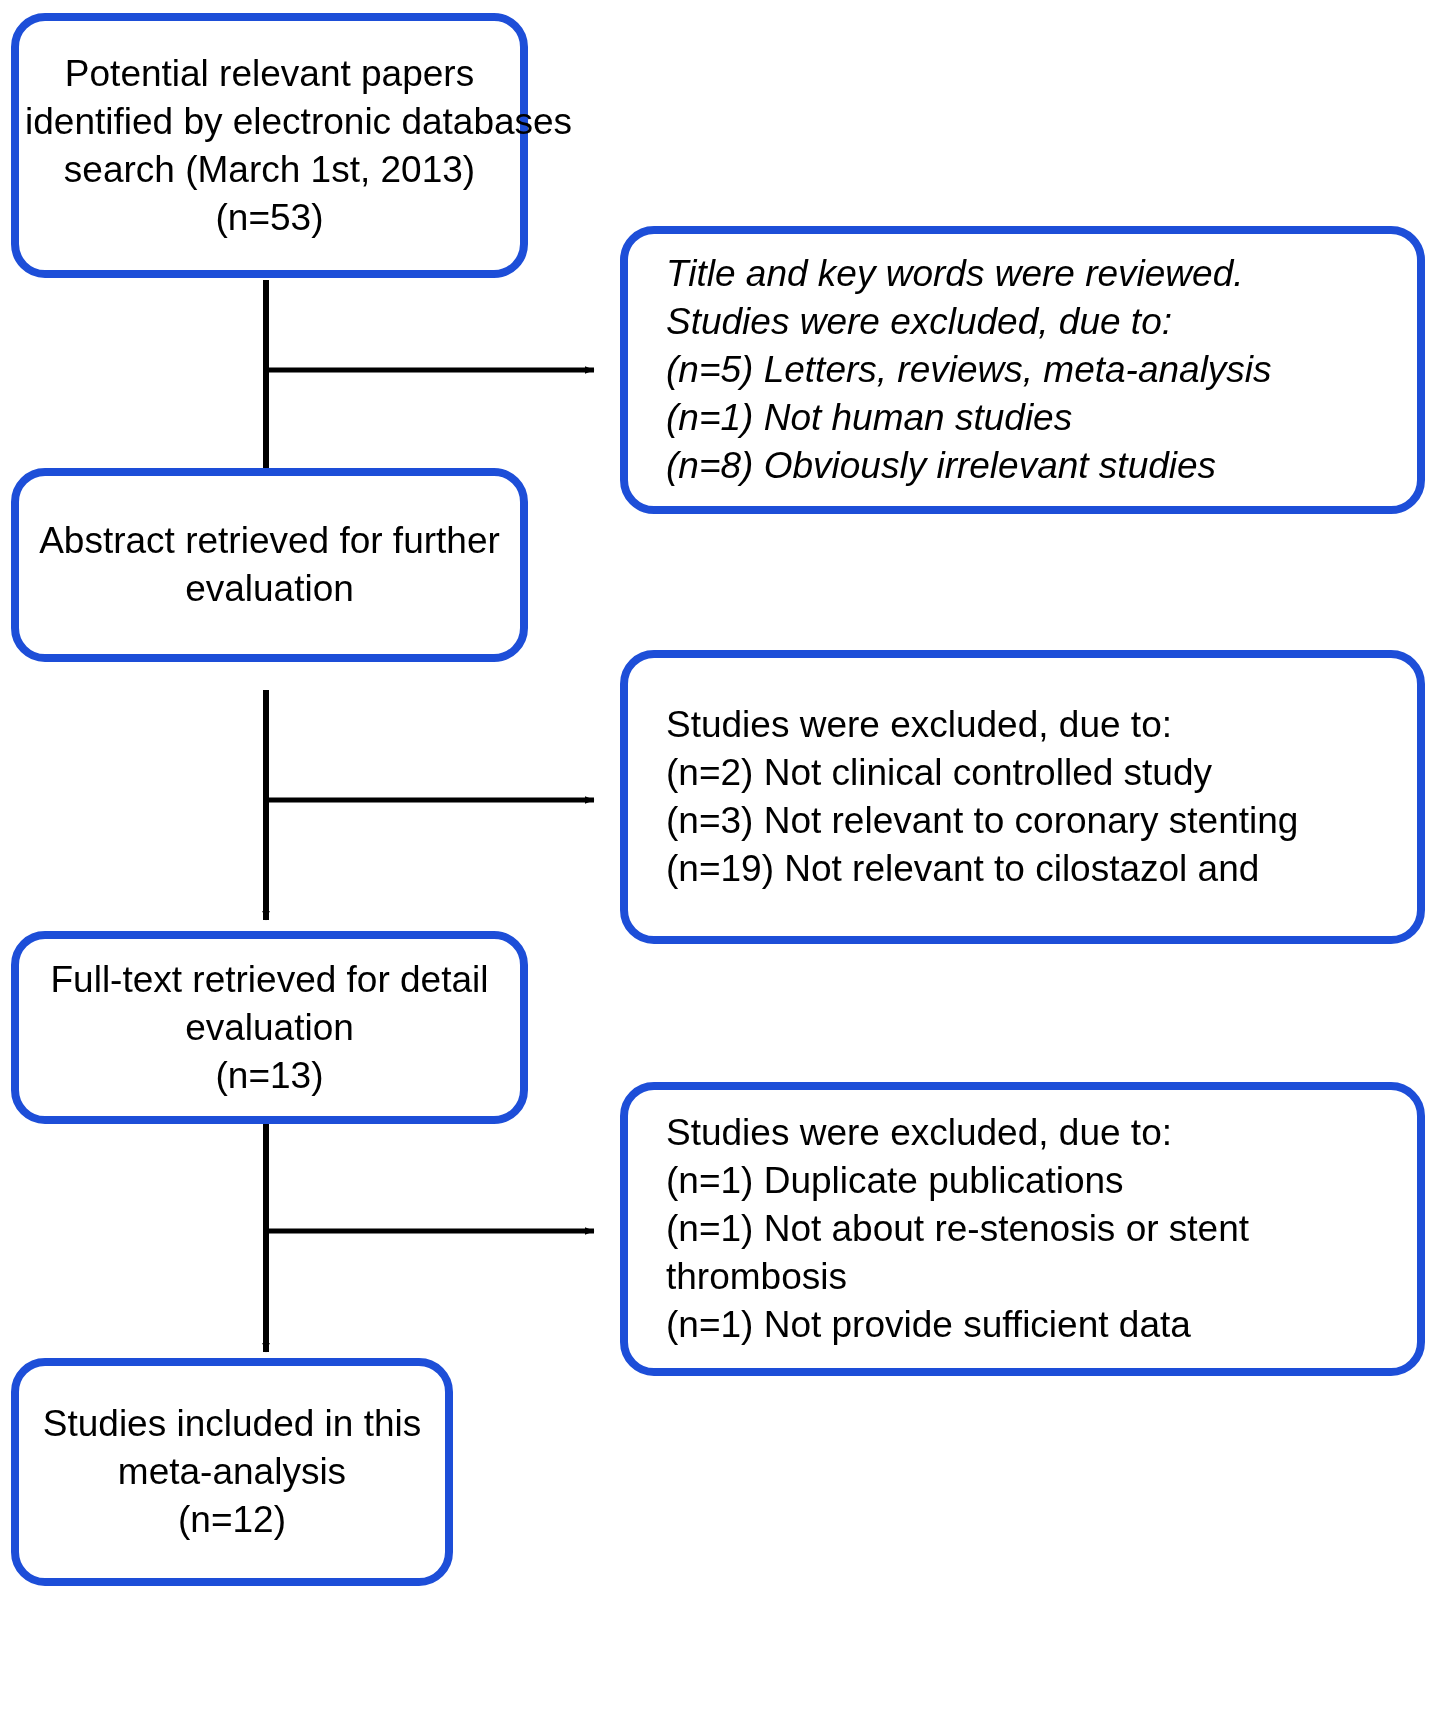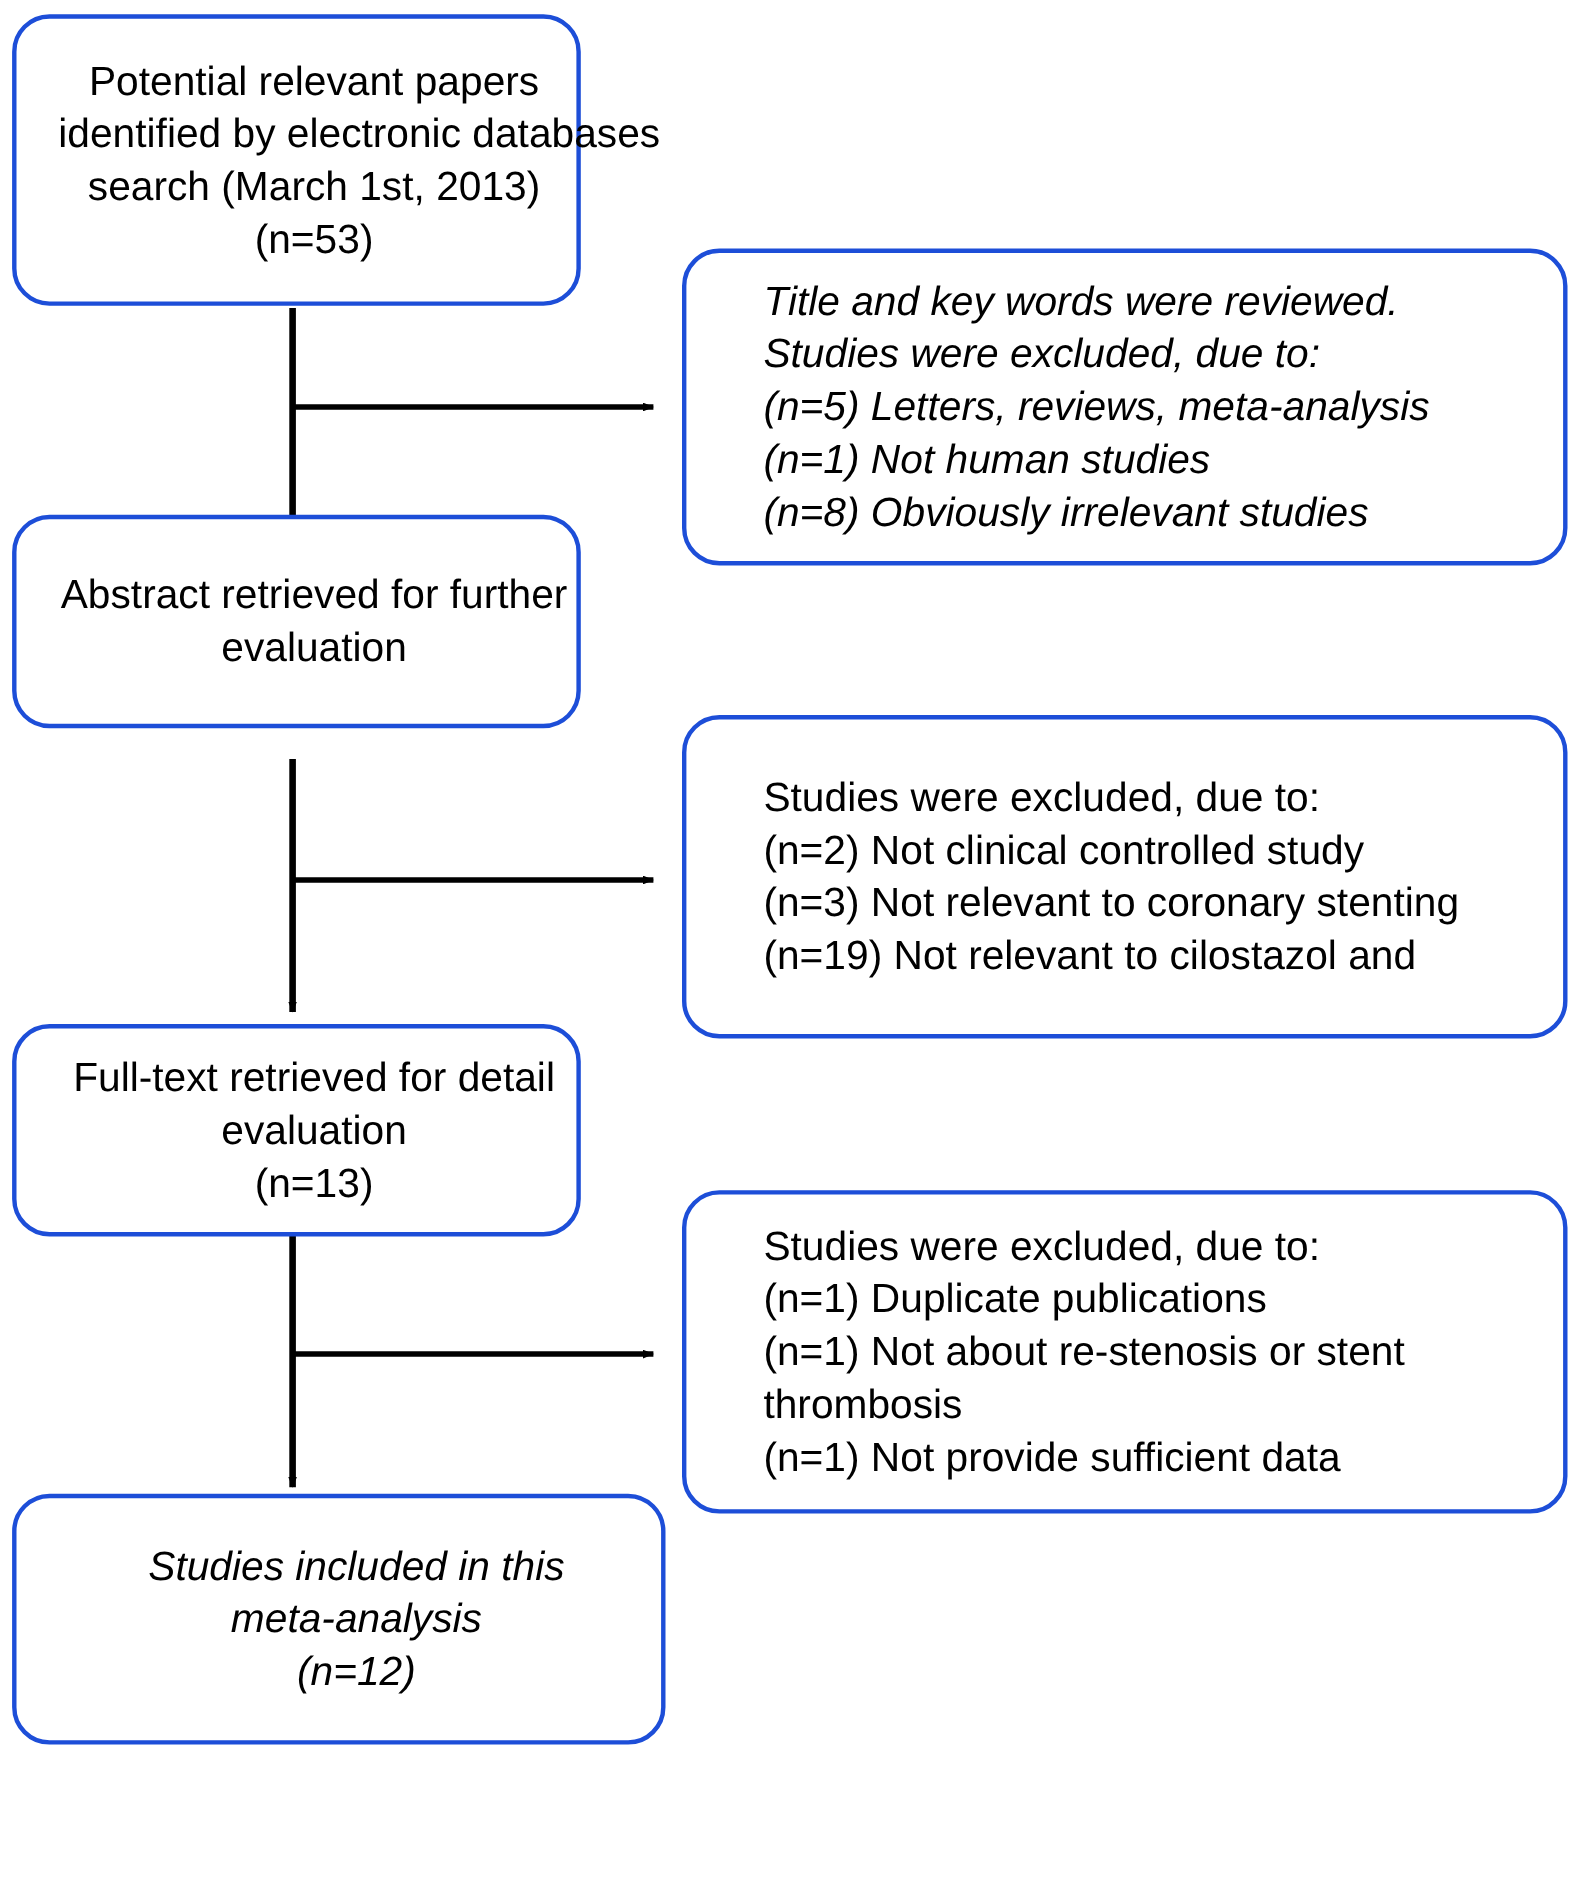--- a/index.html
+++ b/index.html
@@ -21,27 +21,26 @@
   .flow-svg {
     position: absolute;
     left: 0;
     top: 0;
     width: 1441px;
     height: 1721px;
   }
   .box {
     position: absolute;
     box-sizing: border-box;
-    border: 4px solid #1d4ed8;
+    border: 8px solid #1d4ed8;
     border-radius: 34px;
     background: #ffffff;
     display: flex;
     flex-direction: column;
     justify-content: center;
-    padding-left: 32px;
   }
   .box.stage {
     align-items: center;
     text-align: center;
   }
   .box.exclusion {
     align-items: flex-start;
     text-align: left;
   }
   .line {
@@ -126,21 +125,21 @@
   <div class="box exclusion" style="left:620px; top:1082px; width:805px; height:294px;">
     <div class="lines">
       <div class="line">Studies were excluded, due to:</div>
       <div class="line">(n=1) Duplicate publications</div>
       <div class="line">(n=1) Not about re-stenosis or stent</div>
       <div class="line">thrombosis</div>
       <div class="line">(n=1) Not provide sufficient data</div>
     </div>
   </div>
 
-  <div class="box stage" style="left:11px; top:1358px; width:594px; height:228px;font-style:italic;">
+  <div class="box stage" style="left:11px; top:1358px; width:442px; height:228px;">
     <div class="lines">
       <div class="line">Studies included in this</div>
       <div class="line">meta-analysis</div>
       <div class="line">(n=12)</div>
     </div>
   </div>
 
 </div>
 
 </body></html>

